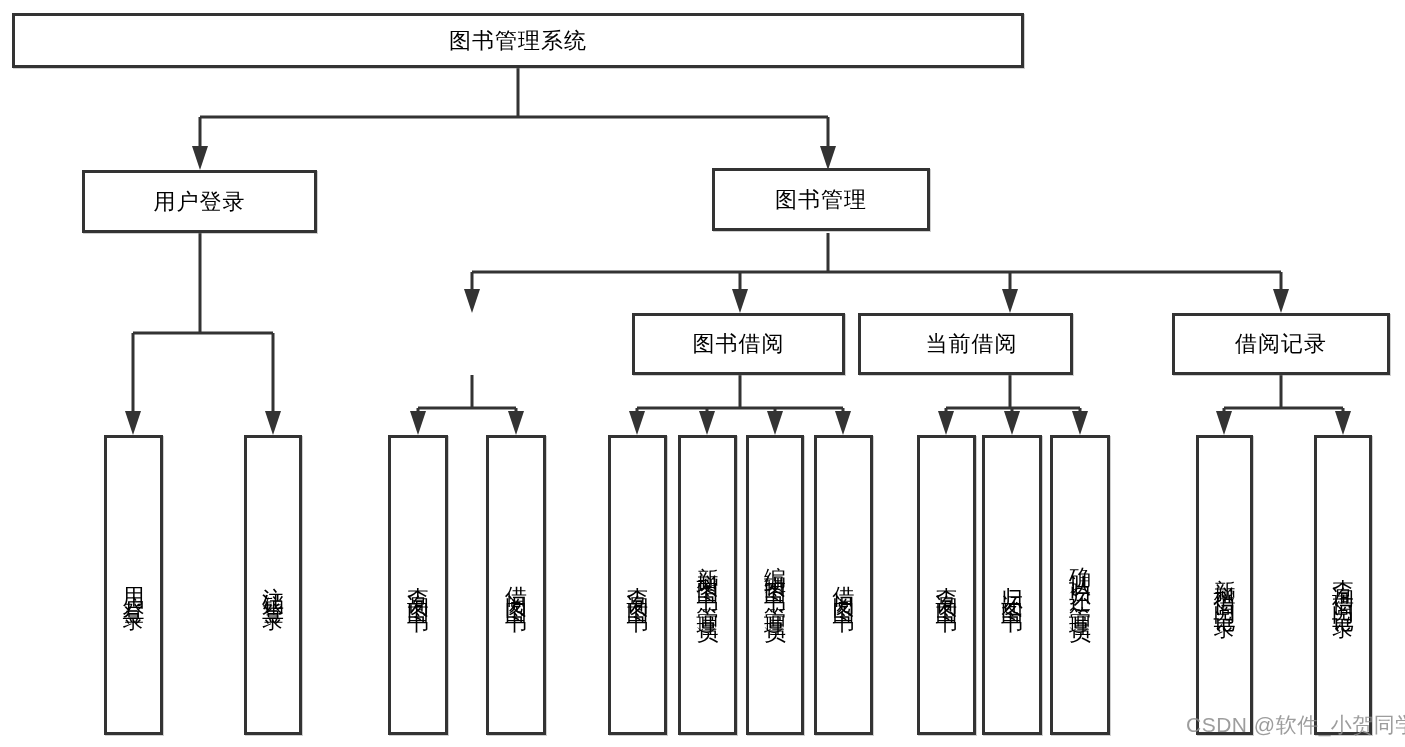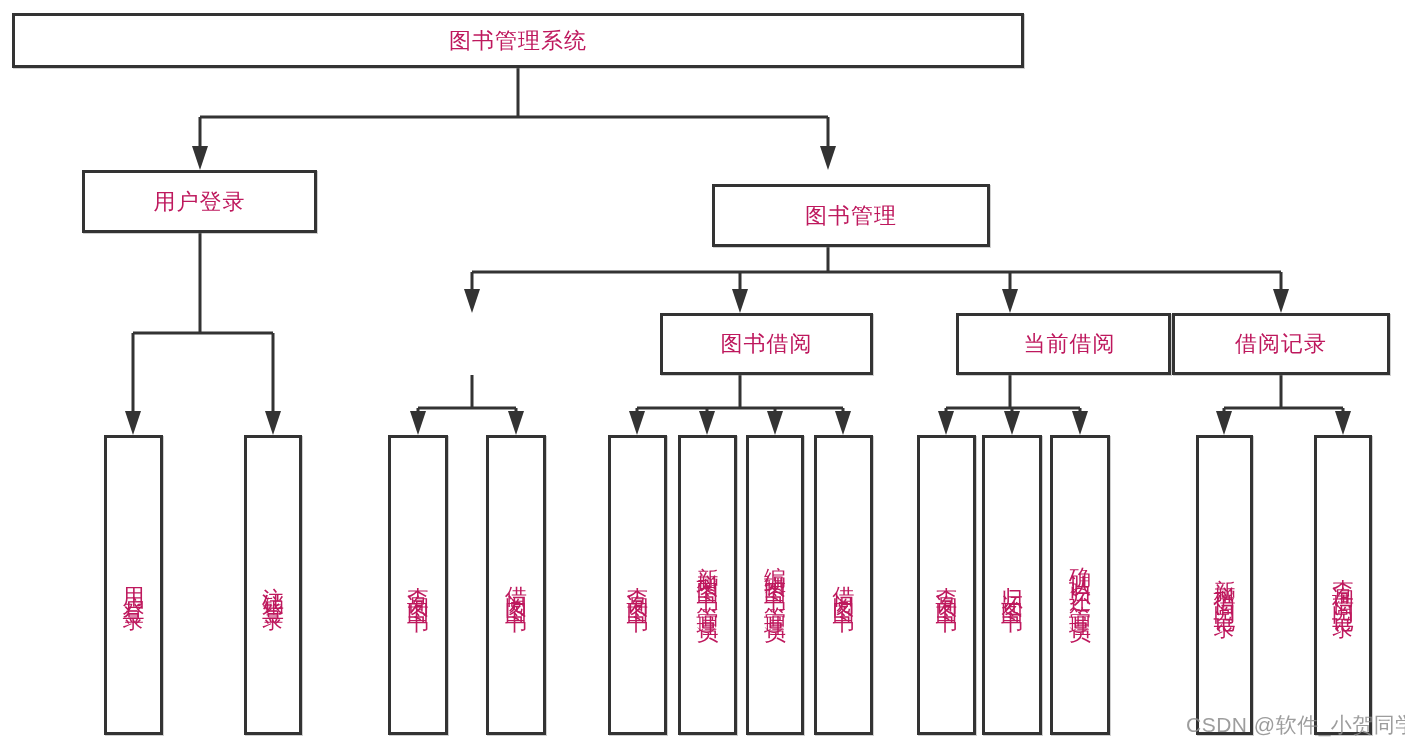--- a/index.html
+++ b/index.html
@@ -16,21 +16,21 @@
     box-sizing:border-box;
     border:3px solid #333333;
     background:#ffffff;
     display:flex;
     align-items:center;
     justify-content:center;
     z-index:2;
     box-shadow:1px 1px 0 rgba(120,120,120,0.35);
   }
   .node .lbl{
-    color:#be185d;
+    color:#000000;
     font-size:22px;
     letter-spacing:1px;
     white-space:nowrap;
   }
   .node.vert .lbl{
     writing-mode:vertical-rl;
     text-orientation:mixed;
     letter-spacing:8px;
     white-space:normal;
     line-height:1;
@@ -96,28 +96,28 @@
     </g>
   </svg>
 
   <div class="node" style="left:12px;top:13px;width:1012px;height:55px;">
     <span class="lbl">图书管理系统</span>
   </div>
 
   <div class="node" style="left:82px;top:170px;width:235px;height:63px;">
     <span class="lbl">用户登录</span>
   </div>
-  <div class="node" style="left:712px;top:184px;width:278px;height:63px;text-align:right;">
+  <div class="node" style="left:712px;top:168px;width:218px;height:63px;text-align:right;">
     <span class="lbl">图书管理</span>
   </div>
 
-  <div class="node" style="left:632px;top:313px;width:213px;height:62px;margin-left:28px;">
+  <div class="node" style="left:632px;top:313px;width:213px;height:62px;">
     <span class="lbl">图书借阅</span>
   </div>
-  <div class="node" style="left:956px;top:313px;width:215px;height:62px;padding-left:12px;">
+  <div class="node" style="left:858px;top:313px;width:215px;height:62px;padding-left:12px;">
     <span class="lbl">当前借阅</span>
   </div>
   <div class="node" style="left:1172px;top:313px;width:218px;height:62px;">
     <span class="lbl">借阅记录</span>
   </div>
 
   <div class="node vert" style="left:104px;top:435px;width:59px;height:300px;">
     <span class="lbl">用户登录</span>
   </div>
   <div class="node vert" style="left:244px;top:435px;width:58px;height:300px;">

